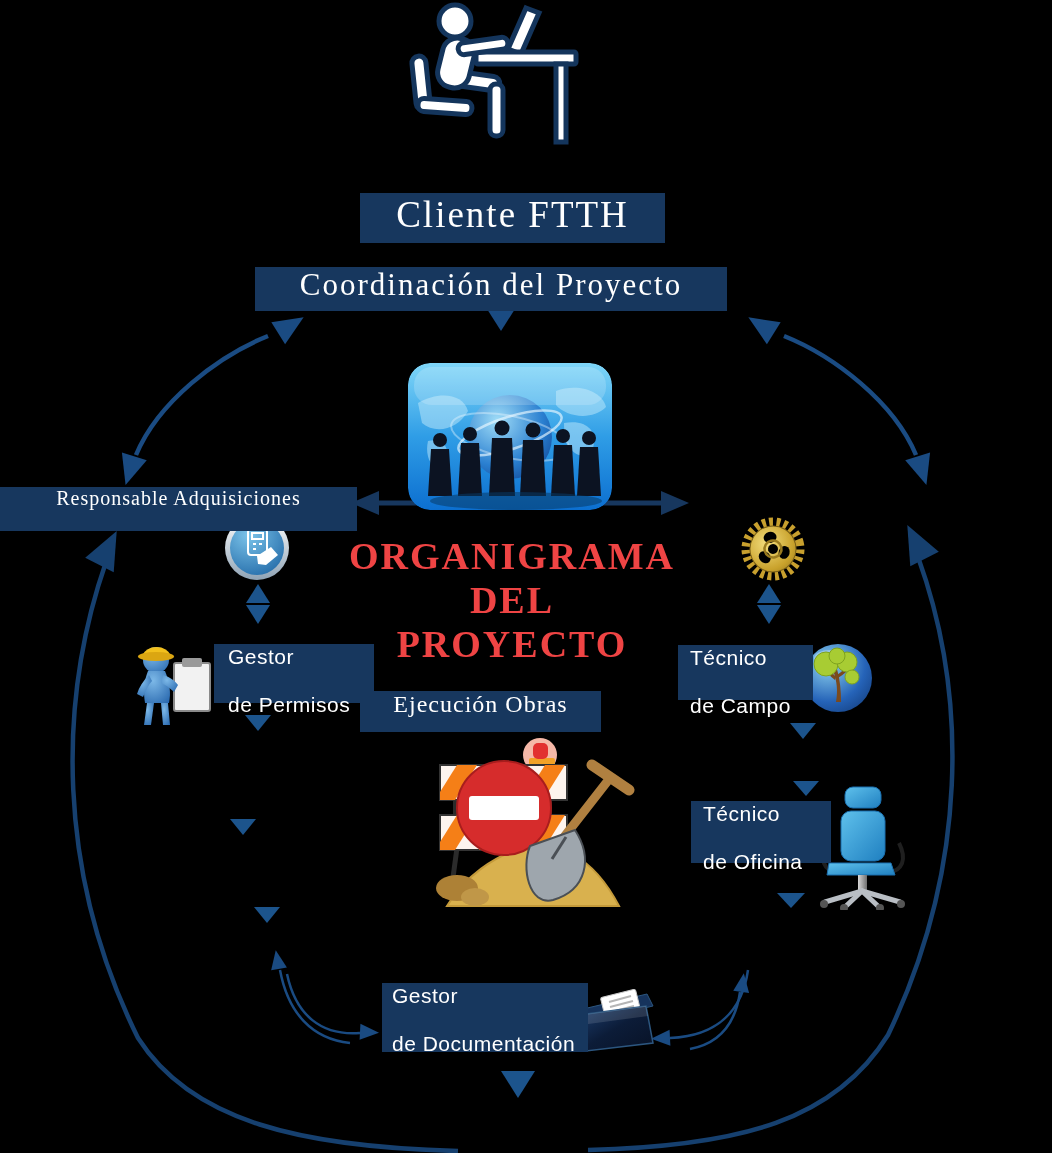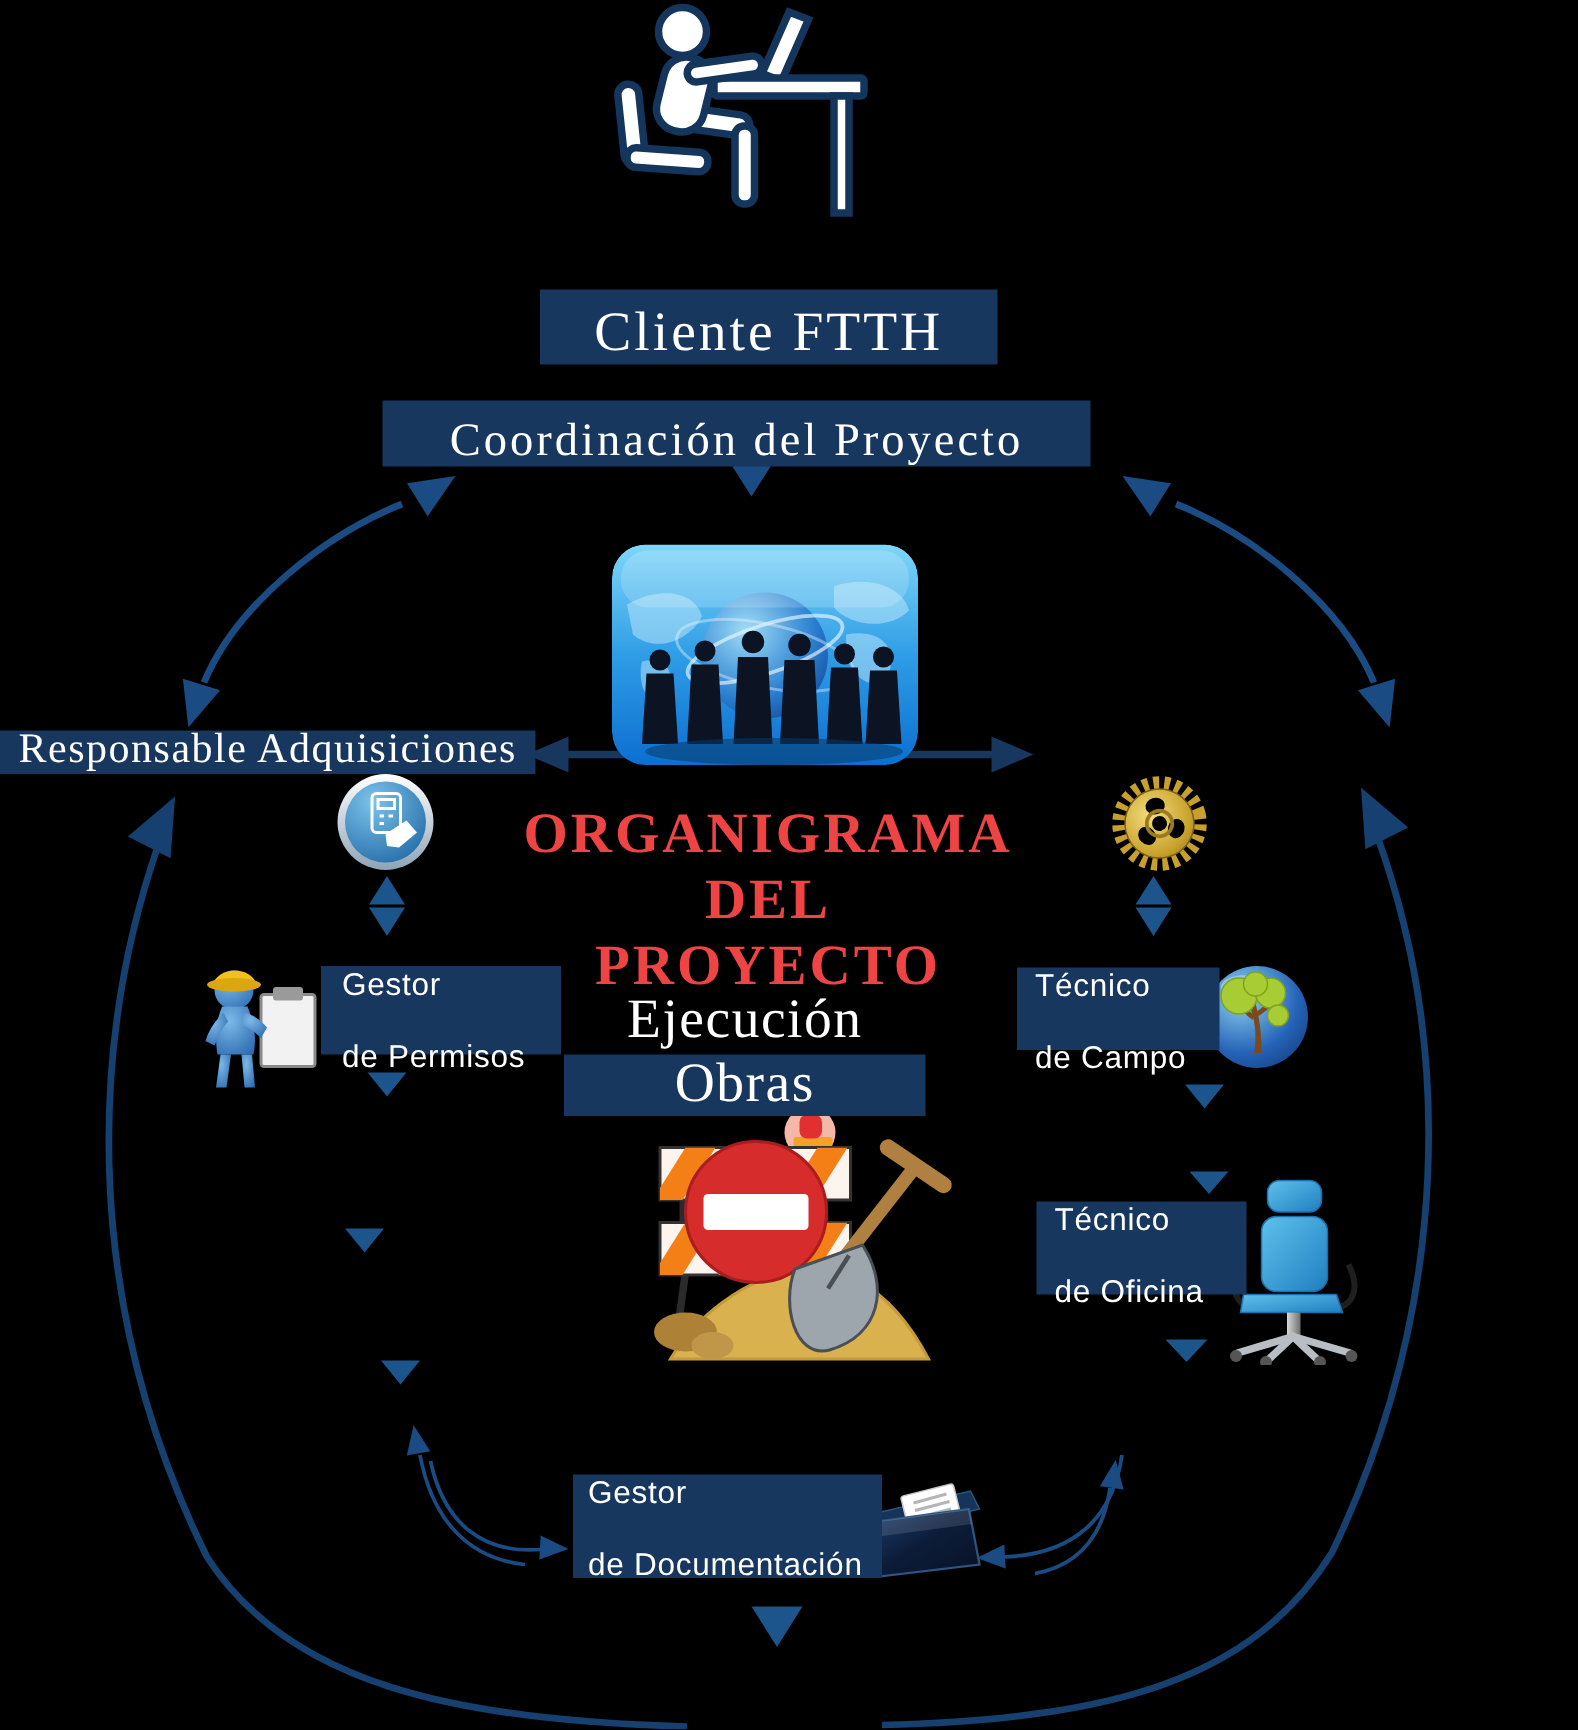--- a/index.html
+++ b/index.html
@@ -1,18 +1,18 @@
 <!DOCTYPE html>
 <html><head>
 <meta charset="utf-8">
 <style>
   html,body{margin:0;padding:0;background:#000;}
   .stage{position:relative;width:1052px;height:1153px;background:#000;overflow:hidden;
          font-family:"Liberation Serif",serif;}
-  .navy-box{position:absolute;background:#17375e;color:#fff;display:flex;align-items:flex-end;
+  .navy-box{position:absolute;background:#17375e;color:#fff;display:flex;align-items:flex-start;
             justify-content:center;text-align:center;z-index:3;}
   .navy-box.left{justify-content:flex-start;text-align:left;gap:22px;}
   .serif{font-family:"Liberation Serif",serif;letter-spacing:1px;}
   .sans{font-family:"Liberation Sans",sans-serif;letter-spacing:.5px;}
   .two-line{flex-direction:column;align-items:flex-start;line-height:1.22;}
   .title-block{position:absolute;left:312px;top:534px;width:400px;text-align:center;
                color:#ef4444;font-weight:bold;font-family:"Liberation Serif",serif;
                font-size:38px;line-height:44px;letter-spacing:2px;z-index:3;}
   .icon{position:absolute;z-index:4;}
   svg{display:block;}
@@ -115,42 +115,42 @@
   </div>
 
   <div class="navy-box serif" style="left:360px;top:193px;width:305px;height:50px;font-size:37px;letter-spacing:2px;">
     <span>Cliente FTTH</span>
   </div>
 
   <div class="navy-box serif" style="left:255px;top:267px;width:472px;height:44px;font-size:31px;letter-spacing:2px;">
     <span>Coordinación del Proyecto</span>
   </div>
 
-  <div class="navy-box serif" style="left:0;top:487px;width:357px;height:29px;font-size:28px;">
+  <div class="navy-box serif" style="left:0;top:487px;width:357px;height:44px;font-size:20px;">
     <span>Responsable Adquisiciones</span>
   </div>
 
 
   <div class="title-block">
     <div>ORGANIGRAMA</div>
     <div>DEL</div>
     <div>PROYECTO</div>
   </div>
 
   <div class="navy-box sans two-line left" style="left:214px;top:644px;width:146px;height:59px;font-size:21px;padding-left:14px;">
     <span>Gestor</span>
     <span>de Permisos</span>
   </div>
 
   <div class="navy-box sans two-line left" style="left:678px;top:645px;width:123px;height:55px;font-size:21px;padding-left:12px;">
     <span>Técnico</span>
     <span>de Campo</span>
   </div>
 
-  <div class="navy-box serif" style="left:376px;top:691px;width:241px;height:41px;font-size:37px;margin-top:12px;">
+  <div class="navy-box serif" style="left:360px;top:691px;width:241px;height:41px;font-size:24px;">
     <span>Ejecución Obras</span>
   </div>
 
   <div class="navy-box sans two-line left" style="left:691px;top:801px;width:128px;height:62px;font-size:21px;padding-left:12px;">
     <span>Técnico</span>
     <span>de Oficina</span>
   </div>
 
   <div class="navy-box sans two-line left" style="left:382px;top:983px;width:196px;height:69px;font-size:21px;padding-left:10px;">
     <span>Gestor</span>

